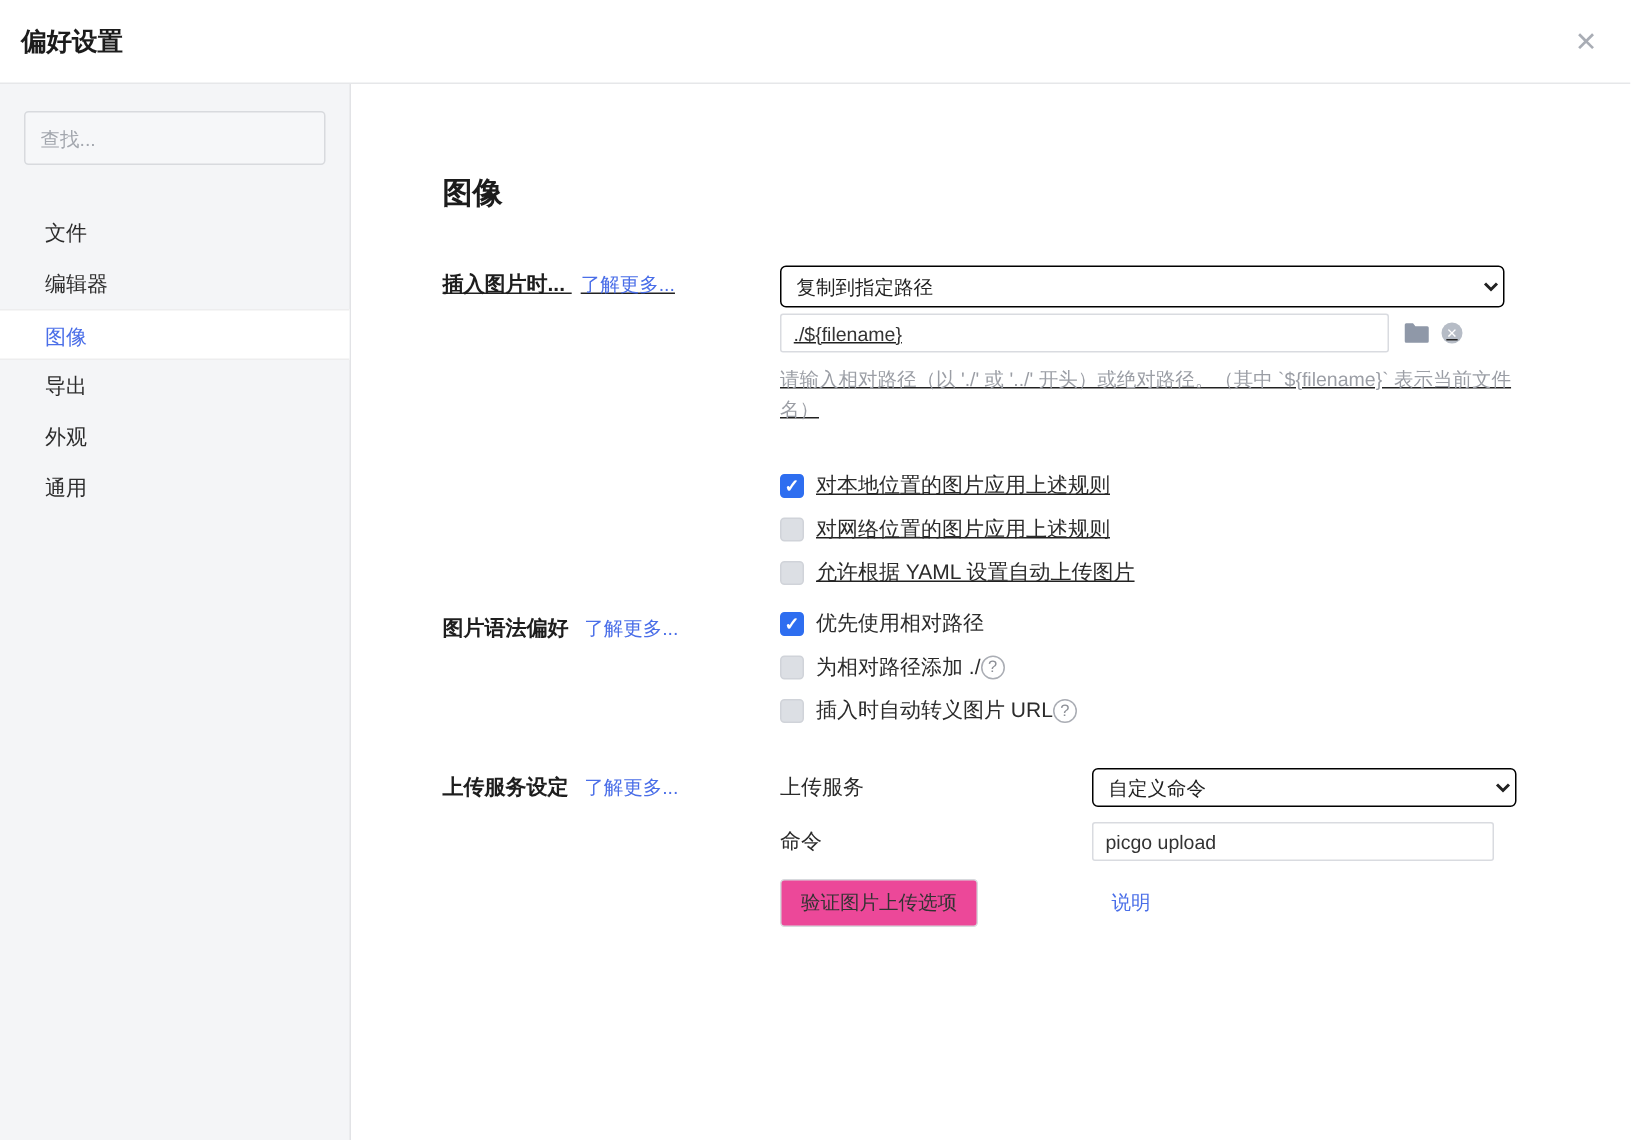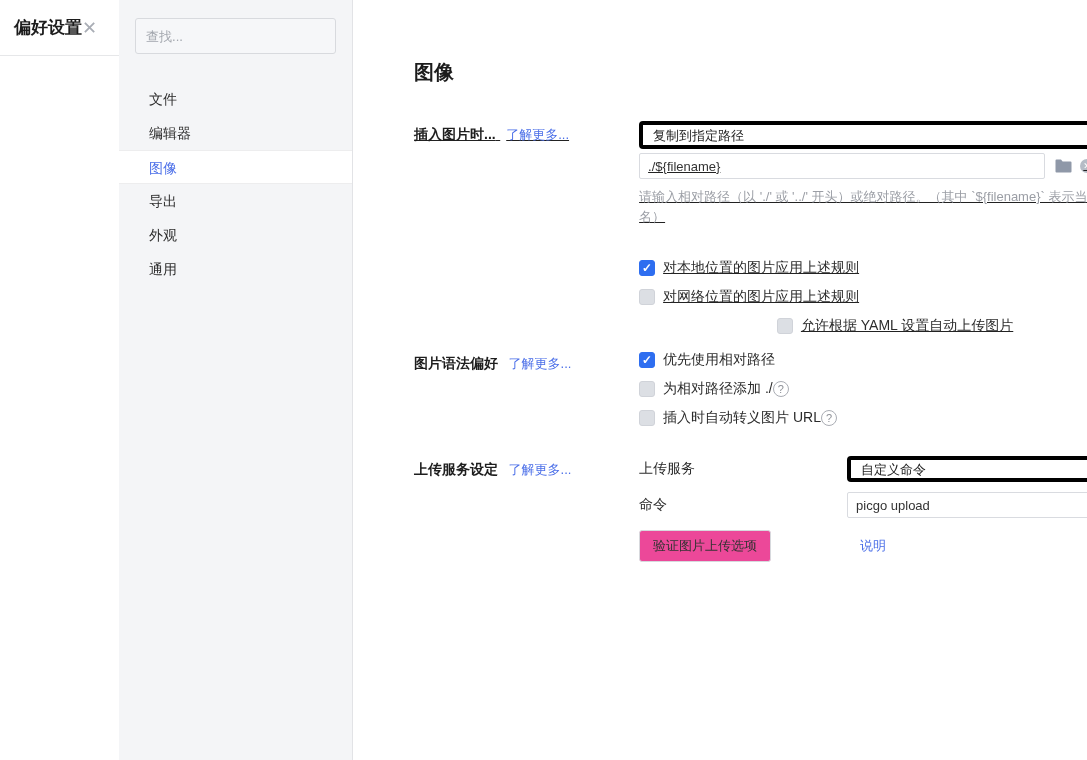--- a/index.html
+++ b/index.html
@@ -2,21 +2,21 @@
 <html><head>
 <meta charset="utf-8">
 <style>
   *{box-sizing:border-box;}
   html,body{margin:0;padding:0;}
   body{
     width:1087px;height:760px;
     font-family:"Liberation Sans","DejaVu Sans",sans-serif;
     color:#222;background:#fff;overflow:hidden;
   }
-  .app{width:1087px;height:760px;display:flex;}
+  .app{width:1087px;height:760px;display:flex;flex-direction:column;}
 
   
   .header{
     height:56px;flex:none;border-bottom:1px solid #e6e7e9;
     display:flex;align-items:center;justify-content:space-between;
     padding:0 22px 0 14px;background:#fff;
   }
   .header-title{font-size:17px;font-weight:bold;color:#1c1c1c;}
   .close{font-size:18px;color:#a9adb5;cursor:pointer;line-height:1;}
 
@@ -50,21 +50,21 @@
 
   .section{display:flex;align-items:flex-start;}
   .sec-head{width:225px;flex:none;padding-top:4px;white-space:nowrap;}
   .sec-title{font-size:14px;font-weight:bold;color:#1e1e1e;}
   .learn{font-size:13px;color:#4a6ee8;margin-left:6px;text-decoration:none;cursor:pointer;}
   .sec-body{width:512px;flex:none;}
 
   
   select{
     font-family:inherit;font-size:13px;color:#222;
-    height:28px;border:4px solid #000000;border-radius:4px;
+    height:28px;border:1px solid #000000;border-radius:4px;
     background:#fff;padding:0 6px;outline:none;
   }
   .big-select{width:483px;}
   .small-select{width:283px;height:26px;}
   .text-input{
     font-family:inherit;font-size:13px;color:#333;
     border:1px solid #d9dbe0;border-radius:2px;background:#fff;
     padding:0 8px;outline:none;
   }
   .path-input{width:406px;height:26px;}
@@ -75,21 +75,21 @@
   .clear-icon{
     margin-left:8px;width:14px;height:14px;border-radius:50%;
     background:#b6bcc6;color:#fff;font-size:9px;line-height:14px;
     text-align:center;cursor:pointer;flex:none;
   }
   .hint{font-size:13px;color:#9b9ea5;margin-top:8px;line-height:1.5;}
 
   
   .cb-group{margin-top:32px;}
   .cb-row{display:flex;align-items:center;height:20px;margin-bottom:9px;}
-  .cb-row:last-child{margin-bottom:0;justify-content:center;}
+  .cb-row:last-child{margin-bottom:0;}
   .cb-row.spread{justify-content:flex-start;}
   .cb-left{display:flex;align-items:center;cursor:pointer;}
   input[type="checkbox"]{
     appearance:none;-webkit-appearance:none;margin:0 8px 0 0;
     width:16px;height:16px;border-radius:3px;background:#dcdfe4;
     border:1px solid #d0d3d9;cursor:pointer;position:relative;flex:none;
   }
   input[type="checkbox"]:checked{background:#2e6ef0;border-color:#2e6ef0;}
   input[type="checkbox"]:checked::before{
     content:"✓";position:absolute;left:0;top:0;width:14px;height:14px;

